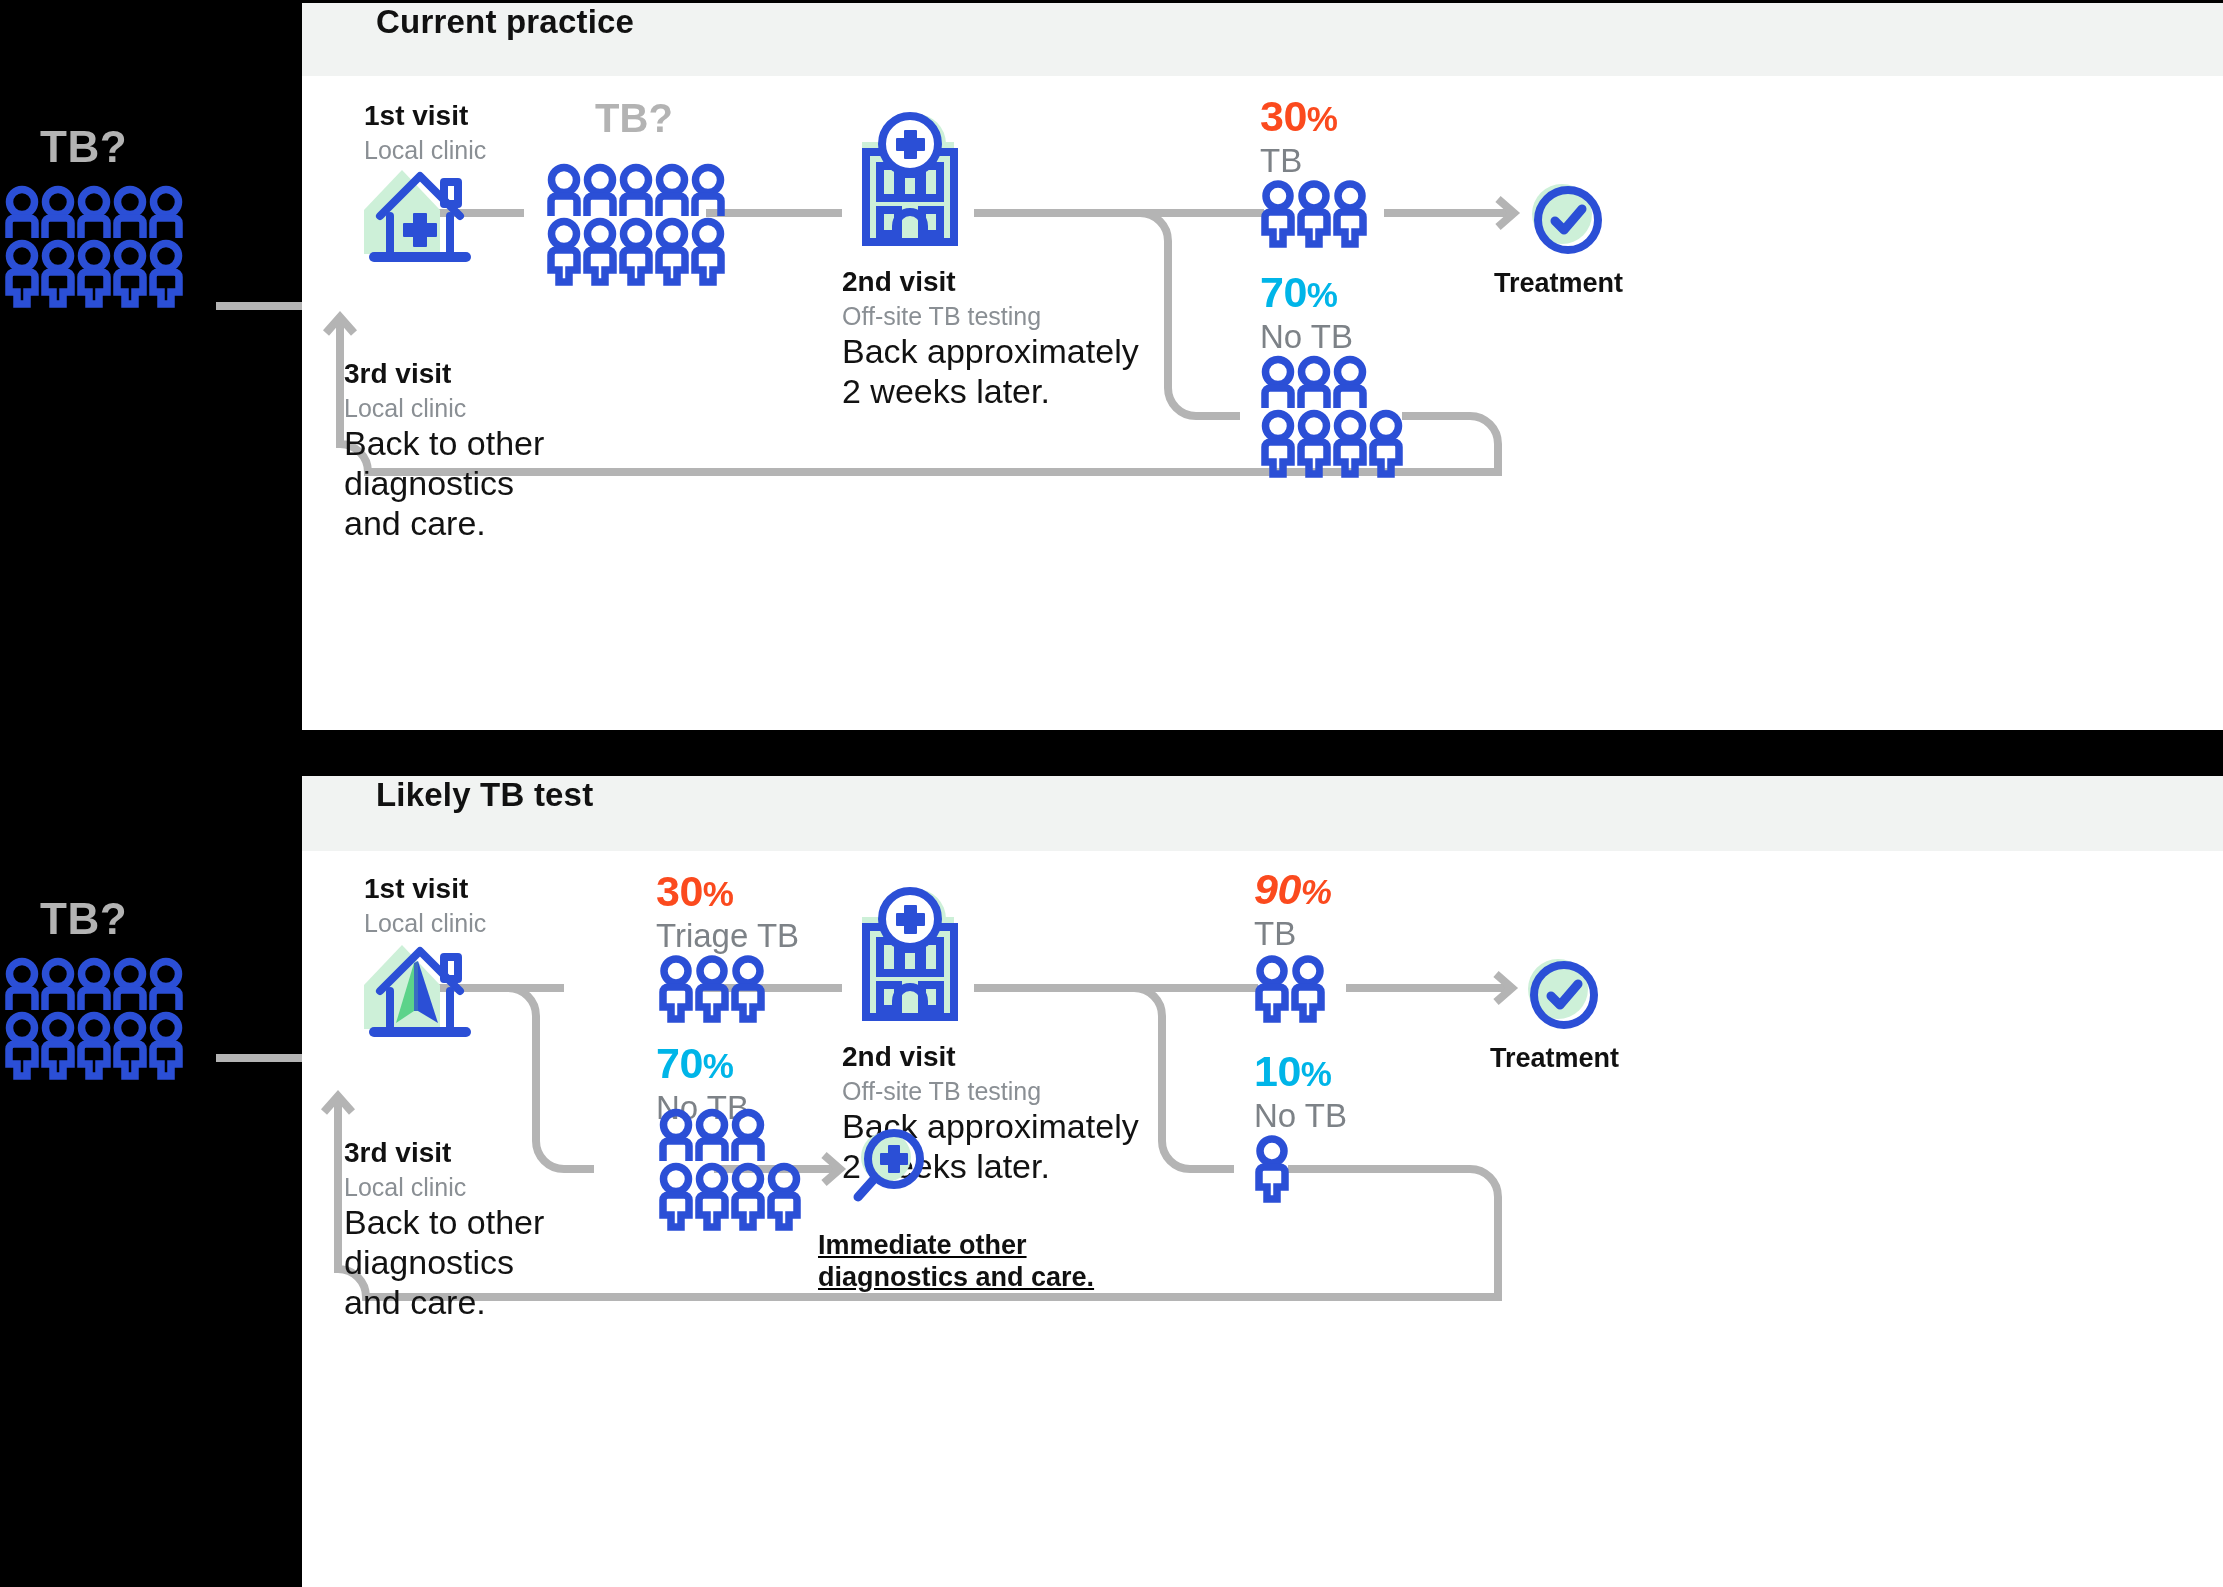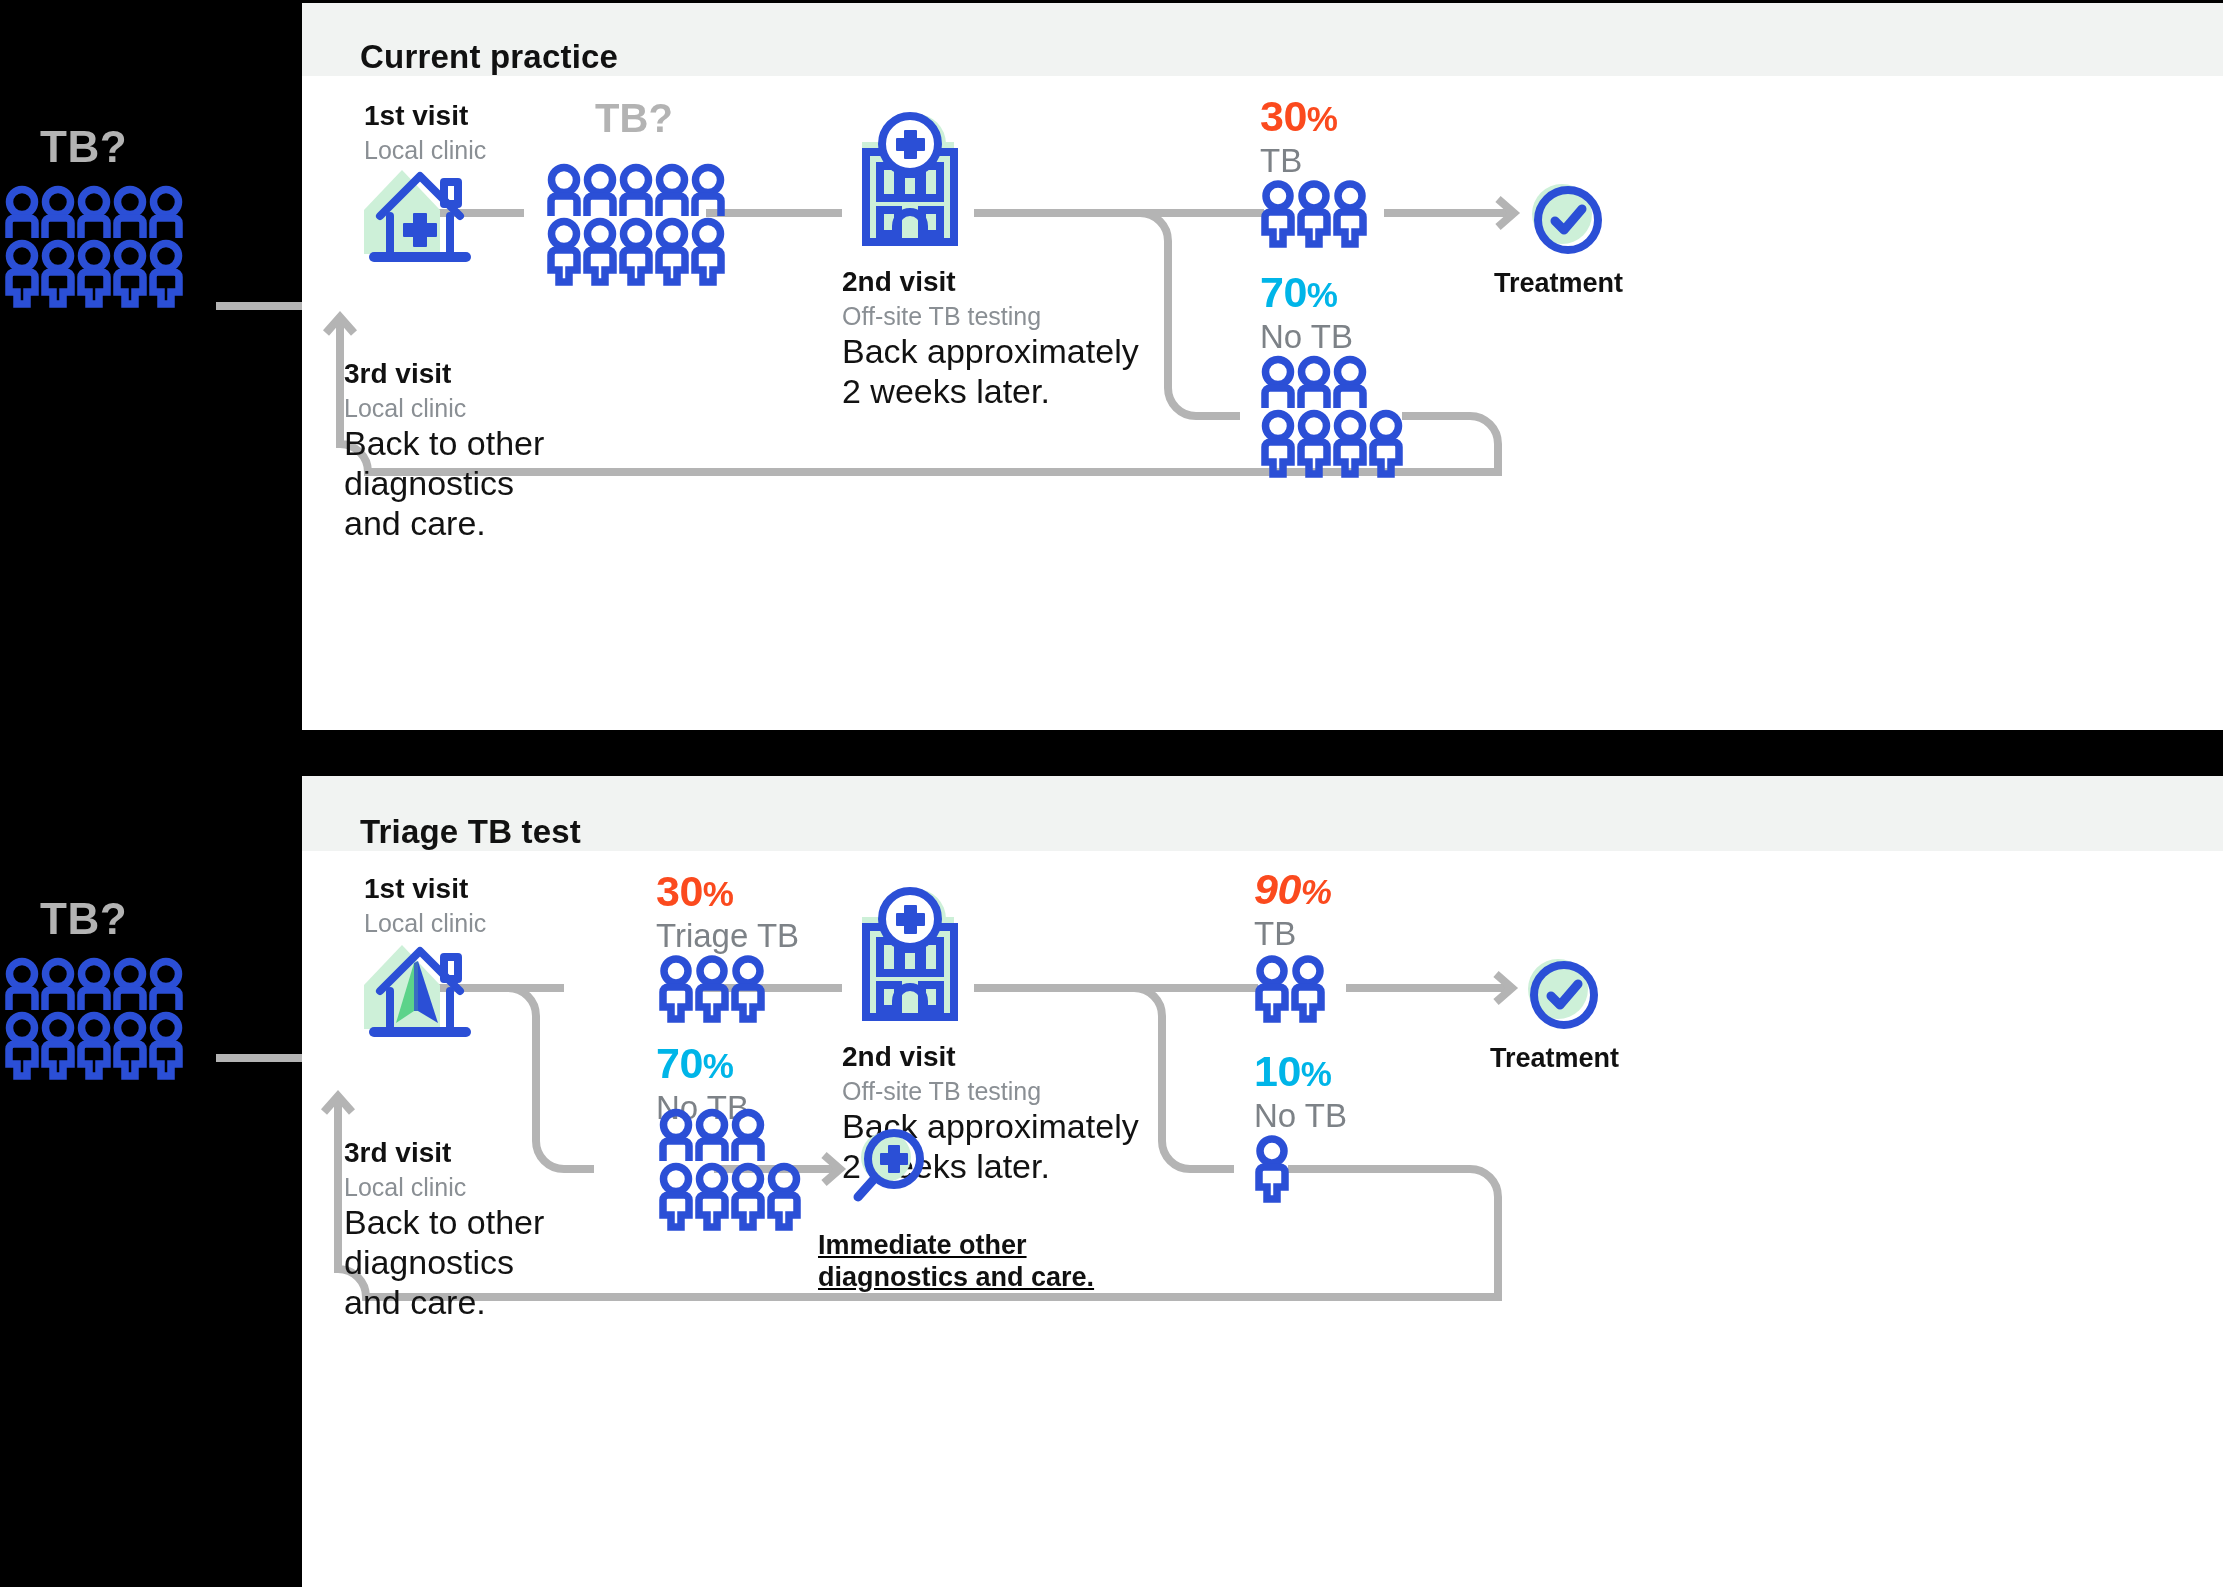--- a/index.html
+++ b/index.html
@@ -25,21 +25,21 @@
     position: absolute;
     left: 302px; width: 1921px;
     background: #ffffff;
     overflow: hidden;
   }
   #panel-current { top: 3px; height: 727px; }
   #panel-triage  { top: 776px; height: 811px; }
 
   .panel-header {
     height: 73px; background: #f1f3f2; width: 100%;
-    display: flex; align-items: flex-end; padding-left: 58px;
+    display: flex; align-items: flex-start; padding-left: 74px;
   }
   #panel-triage .panel-header { height: 75px; }
   .panel-header-title {
     font-size: 33px; font-weight: 700; color: #111111; letter-spacing: .2px;
   }
   .panel-body { position: relative; width: 100%; height: 100%; background:#fff; }
 
   
   .node { position: absolute; }
   .node-title {
@@ -323,21 +323,21 @@
       </div>
       <div class="node" style="left:1192px; top:192px;">
         <div class="treat-label">Treatment</div>
       </div>
 
     </div>
   </section>
 
   <section class="panel" id="panel-triage">
     <div class="panel-header">
-      <span class="panel-header-title">Triage TB test</span>
+      <span class="panel-header-title">Likely TB test</span>
     </div>
     <div class="panel-body">
 
       <svg class="conn" width="1921" height="736" aria-hidden="true">
         <g stroke="#b4b4b4" stroke-width="8" fill="none">
 
           <path d="M88 137 H206 a28 28 0 0 1 28 28 V290 a28 28 0 0 0 28 28 H292"></path>
 
           <line x1="206" y1="137" x2="262" y2="137"></line>
 

